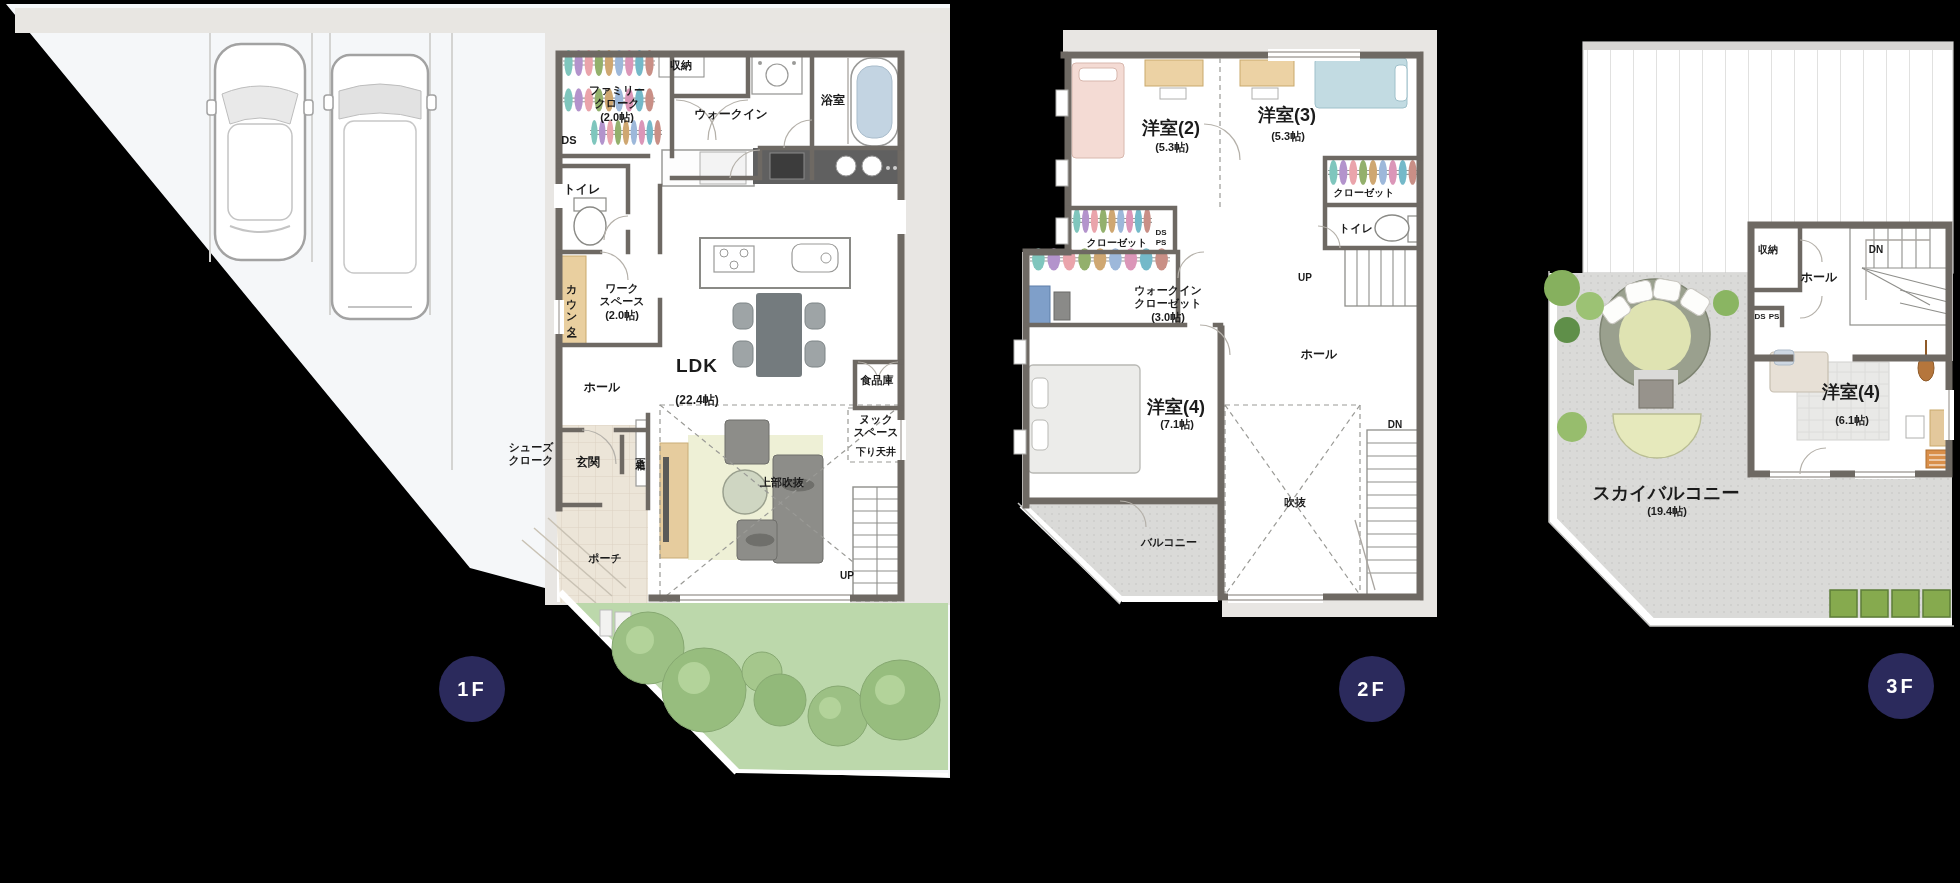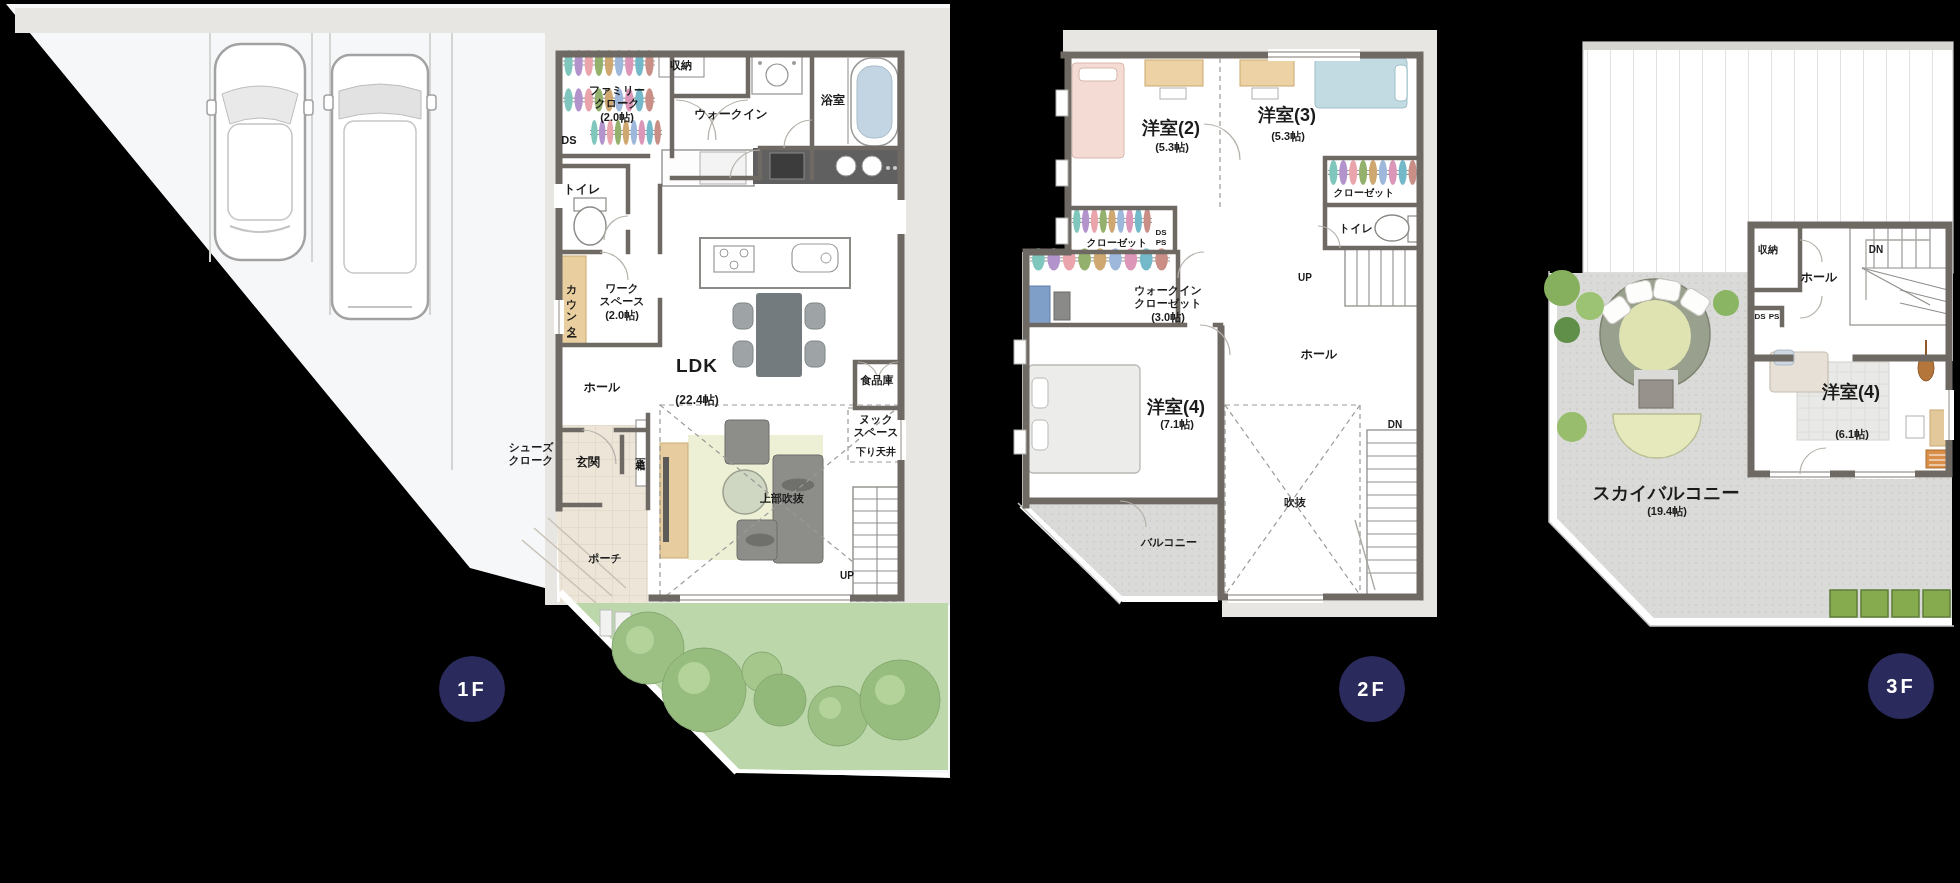--- a/index.html
+++ b/index.html
@@ -460,21 +460,21 @@
   <div class="lbl" style="left:602px;top:387px">ホール</div>
   <div class="lbl s11" style="left:877px;top:381px">食品庫</div>
   <div class="lbl s11" style="left:876px;top:426px">ヌック
 スペース</div>
   <div class="lbl s10" style="left:876px;top:452px">下り天井</div>
   <div class="lbl s11" style="left:531px;top:454px">シューズ
 クローク</div>
   <div class="lbl" style="left:588px;top:462px">玄関</div>
   <div class="lbl s10 vert" style="left:640px;top:452px">下足箱</div>
   <div class="lbl s11" style="left:605px;top:559px">ポーチ</div>
-  <div class="lbl s11" style="left:782px;top:499px">上部吹抜</div>
+  <div class="lbl s11" style="left:782px;top:483px">上部吹抜</div>
   <div class="lbl s10" style="left:847px;top:576px">UP</div>
 
   <div class="lbl s13" style="left:1171px;top:129px">洋室(2)</div>
   <div class="lbl s11" style="left:1172px;top:148px">(5.3帖)</div>
   <div class="lbl s13" style="left:1287px;top:116px">洋室(3)</div>
   <div class="lbl s11" style="left:1288px;top:137px">(5.3帖)</div>
   <div class="lbl s10" style="left:1364px;top:193px">クローゼット</div>
   <div class="lbl s11" style="left:1356px;top:229px">トイレ</div>
   <div class="lbl s10" style="left:1117px;top:243px">クローゼット</div>
   <div class="lbl s8" style="left:1161px;top:233px">DS</div>
@@ -489,21 +489,21 @@
   <div class="lbl s11" style="left:1295px;top:503px">吹抜</div>
   <div class="lbl s10" style="left:1305px;top:278px">UP</div>
   <div class="lbl s10" style="left:1395px;top:425px">DN</div>
 
   <div class="lbl s10" style="left:1768px;top:250px">収納</div>
   <div class="lbl" style="left:1819px;top:277px">ホール</div>
   <div class="lbl s10" style="left:1876px;top:250px">DN</div>
   <div class="lbl s8" style="left:1760px;top:317px">DS</div>
   <div class="lbl s8" style="left:1774px;top:317px">PS</div>
   <div class="lbl s13" style="left:1851px;top:393px">洋室(4)</div>
-  <div class="lbl s11" style="left:1852px;top:435px">(6.1帖)</div>
+  <div class="lbl s11" style="left:1852px;top:421px">(6.1帖)</div>
   <div class="lbl s13" style="left:1666px;top:494px">スカイバルコニー</div>
   <div class="lbl s11" style="left:1667px;top:512px">(19.4帖)</div>
 
   <div class="badge" style="left:472px;top:689px">1F</div>
   <div class="badge" style="left:1372px;top:689px">2F</div>
   <div class="badge" style="left:1901px;top:686px">3F</div>
 </div>
 
 </div>
 

